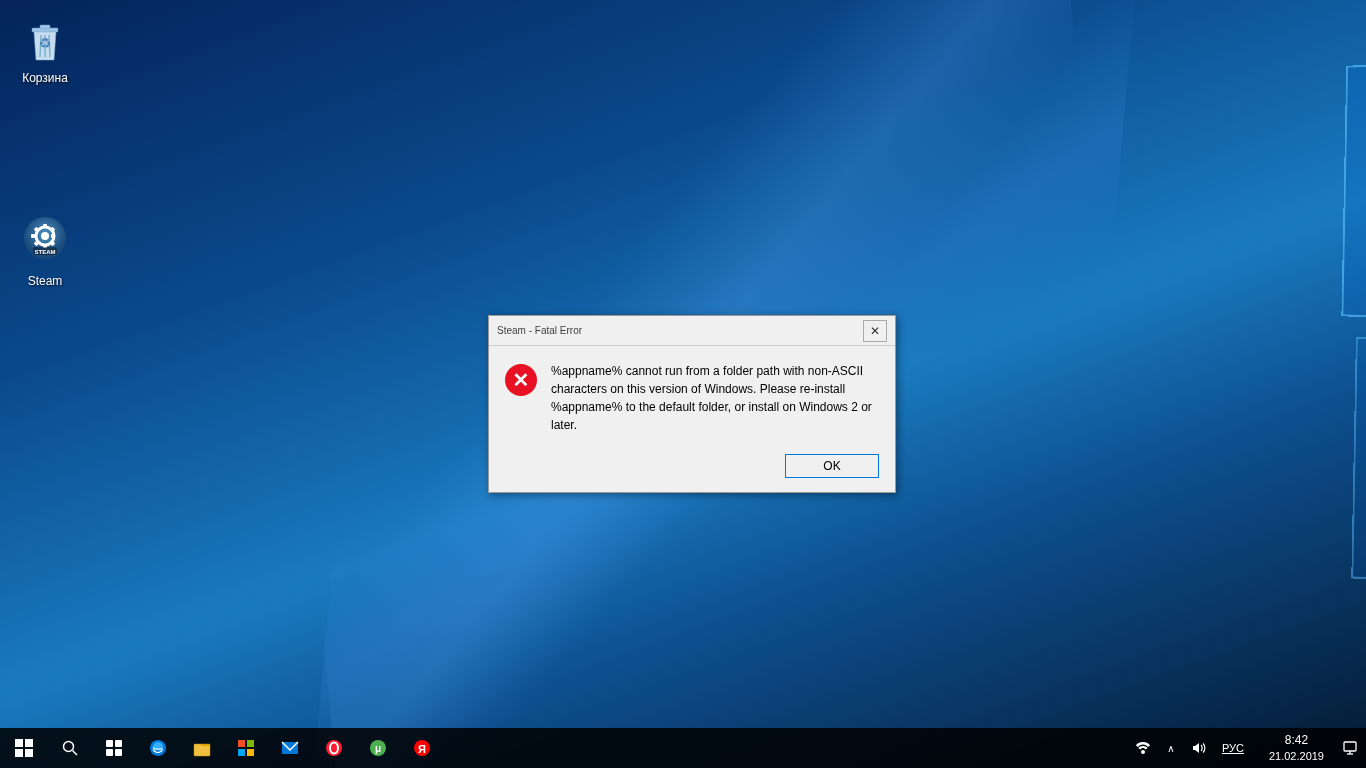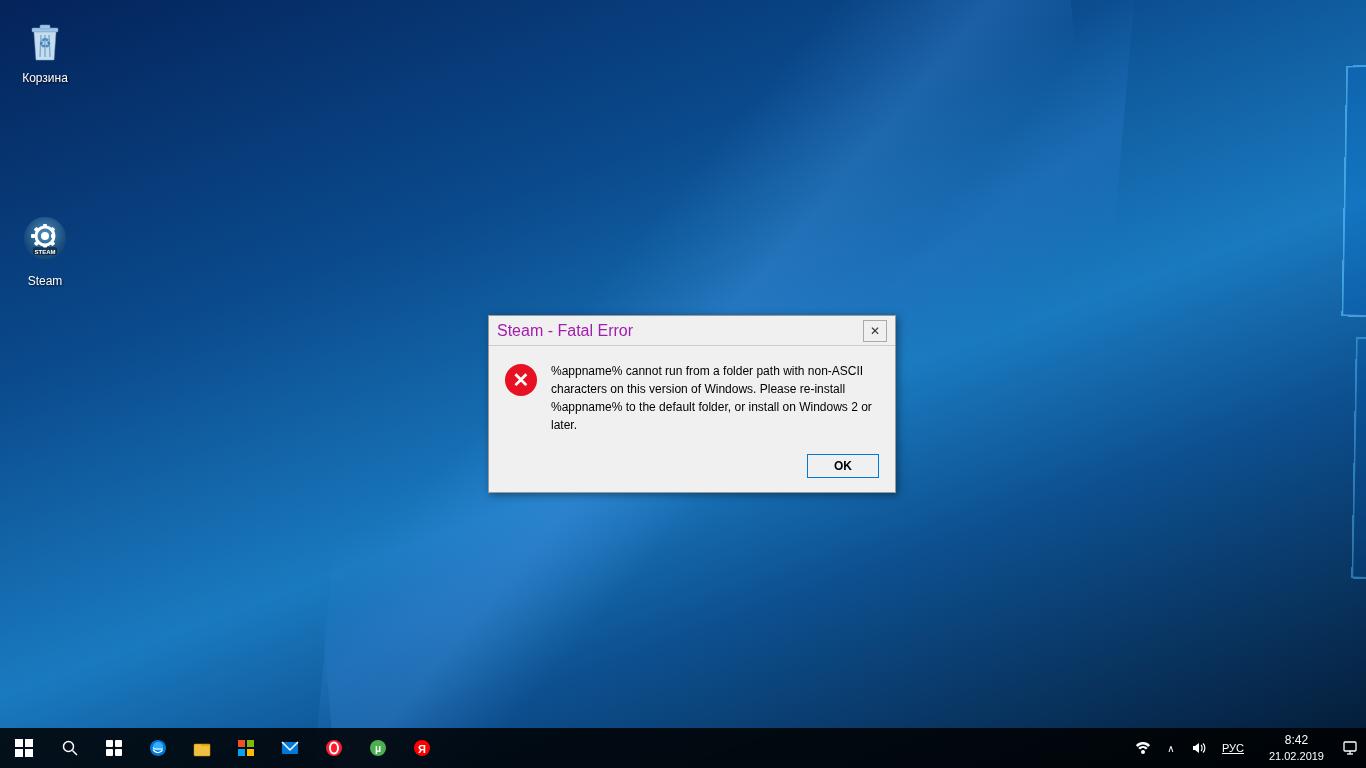--- a/index.html
+++ b/index.html
@@ -167,22 +167,22 @@
       height: 30px;
       display: flex;
       align-items: center;
       padding: 0 8px;
       border-bottom: 1px solid #ccc;
       user-select: none;
     }
 
     #dialog-title {
       flex: 1;
-      font-size: 16px;
-      color: #a21caf;
+      font-size: 10px;
+      color: #404040;
       font-weight: normal;
     }
 
     #dialog-close-btn {
       width: 24px;
       height: 22px;
       display: flex;
       align-items: center;
       justify-content: center;
       border: 1px solid #aaa;
@@ -221,31 +221,30 @@
       flex: 1;
     }
 
     #dialog-footer {
       display: flex;
       justify-content: flex-end;
       padding: 8px 16px 14px 16px;
     }
 
     #ok-btn {
-      width: 72px;
+      width: 94px;
       height: 24px;
       background: #f0f0f0;
       border: 1px solid #0078d7;
       color: #000;
       font-size: 12px;
       cursor: pointer;
       display: flex;
       align-items: center;
       justify-content: center;
-      font-weight: bold;
     }
   </style>
 </head>
 <body>
 
 <div id="desktop">
 
   <div style="position:absolute;top:0;left:0;right:0;bottom:0;
     background: linear-gradient(160deg, #04235a 0%, #0a4a8c 30%, #1a7abf 55%, #0d5090 70%, #041830 100%);
   "></div>

